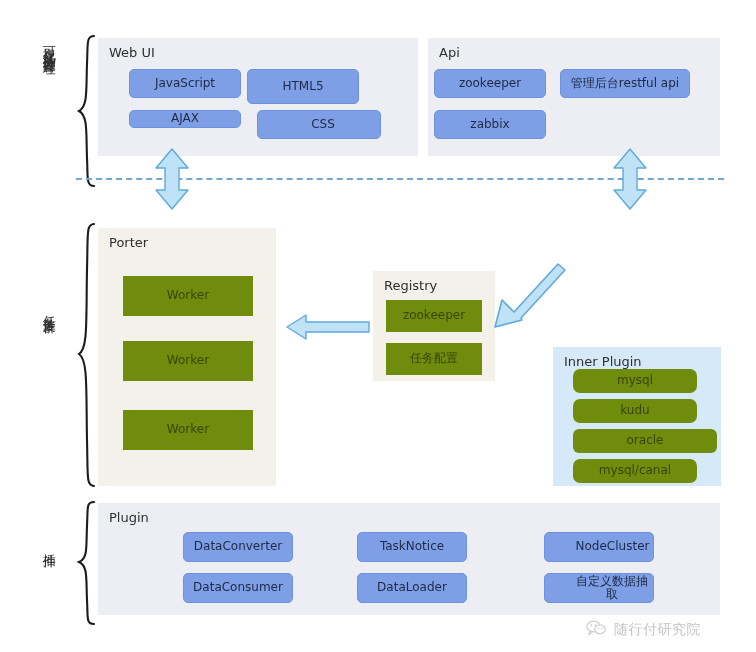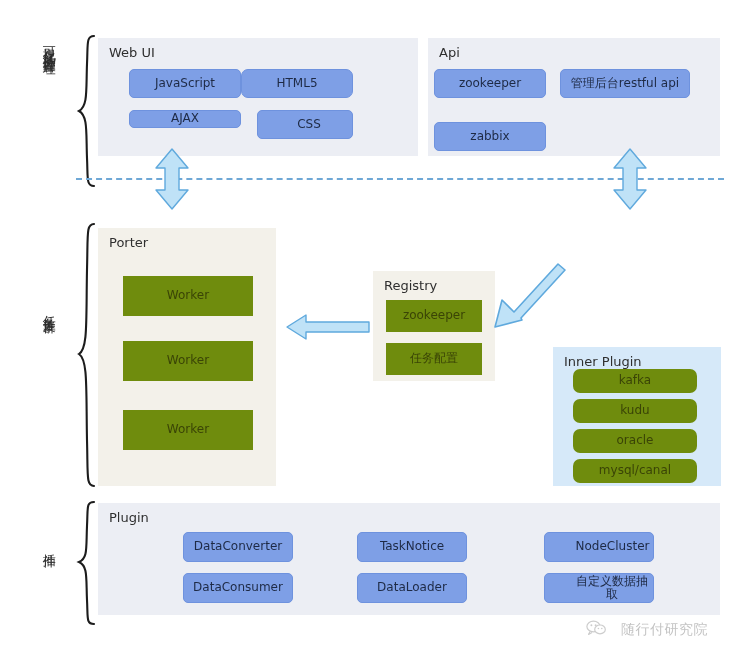--- a/index.html
+++ b/index.html
@@ -77,21 +77,21 @@
 
   
   .arrow { position: absolute; }
   .arrow svg { display: block; overflow: visible; }
 
   
   .watermark {
     position: absolute;
     display: flex;
     align-items: center;
-    gap: 15px;
+    gap: 8px;
     color: #b9b9b9;
     font-size: 14px;
     font-family: "DejaVu Sans", sans-serif;
     opacity: 0.85;
   }
   .watermark .wm-text { letter-spacing: 0.5px; }
 </style>
 </head>
 <body>
 
@@ -114,30 +114,30 @@
   <div class="bracket-label" style="left:42px; top:543px; height:44px;">插件</div>
   <div class="brace" style="left:76px; top:500px;">
     <svg width="22" height="128" viewBox="0 0 22 128">
       <path d="M18 2 C10 2 12 8 11 26 C10 48 12 58 3 62 C12 66 10 78 11 100 C12 118 10 124 18 124" fill="none" stroke="#1c1c1c" stroke-width="2.1" stroke-linecap="round"></path>
     </svg>
   </div>
 
   <div class="panel" style="left:98px; top:38px; width:320px; height:118px;">
     <div class="panel-title">Web UI</div>
     <div class="chip blue" style="left:31px; top:31px; width:112px; height:29px;">JavaScript</div>
-    <div class="chip blue" style="left:143px; top:31px; width:112px; height:29px;border-radius:7px;">HTML5</div>
+    <div class="chip blue" style="left:149px; top:31px; width:112px; height:35px;">HTML5</div>
     <div class="chip blue" style="left:31px; top:72px; width:112px; height:18px;">AJAX</div>
-    <div class="chip blue" style="left:159px; top:72px; width:96px; height:29px;padding-left:8px;">CSS</div>
+    <div class="chip blue" style="left:159px; top:72px; width:124px; height:29px;padding-left:8px;">CSS</div>
   </div>
 
   <div class="panel" style="left:428px; top:38px; width:292px; height:118px;">
     <div class="panel-title">Api</div>
     <div class="chip blue" style="left:6px; top:31px; width:112px; height:29px;">zookeeper</div>
     <div class="chip blue" style="left:132px; top:31px; width:130px; height:29px;">管理后台restful api</div>
-    <div class="chip blue" style="left:6px; top:72px; width:112px; height:29px;margin-top:12px;">zabbix</div>
+    <div class="chip blue" style="left:6px; top:72px; width:112px; height:29px;">zabbix</div>
   </div>
 
   <div class="divider" style="left:76px; top:178px; width:648px;"></div>
 
   <div class="arrow" style="left:154px; top:148px;">
     <svg width="36" height="62" viewBox="0 0 36 62">
       <path d="M18 1 L34 20 L25 20 L25 42 L34 42 L18 61 L2 42 L11 42 L11 20 L2 20 Z" fill="#BFE2F7" stroke="#5FA9DD" stroke-width="1.4" stroke-linejoin="round"></path>
     </svg>
   </div>
   <div class="arrow" style="left:612px; top:148px;">
@@ -167,23 +167,23 @@
 
 
   <div class="arrow" style="left:492px; top:246px;">
     <svg width="76" height="84" viewBox="0 0 76 84">
       <path d="M3 81 L10 54 L22 66 L66 18 L73 24 L29 72 L30 74 Z" fill="#BFE2F7" stroke="#5FA9DD" stroke-width="1.6" stroke-linejoin="round"></path>
     </svg>
   </div>
 
   <div class="panel lightblue" style="left:553px; top:347px; width:168px; height:139px;">
     <div class="panel-title">Inner Plugin</div>
-    <div class="chip green round" style="left:20px; top:22px; width:124px; height:24px;">kafka</div>
+    <div class="chip green round" style="left:20px; top:22px; width:124px; height:24px;">mysql</div>
     <div class="chip green round" style="left:20px; top:52px; width:124px; height:24px;">kudu</div>
-    <div class="chip green round" style="left:20px; top:82px; width:124px; height:24px;">oracle</div>
+    <div class="chip green round" style="left:20px; top:82px; width:144px; height:24px;border-radius:6px;">oracle</div>
     <div class="chip green round" style="left:20px; top:112px; width:124px; height:24px;">mysql/canal</div>
   </div>
 
   <div class="panel" style="left:98px; top:503px; width:622px; height:112px;">
     <div class="panel-title">Plugin</div>
     <div class="chip blue" style="left:85px; top:29px; width:110px; height:30px;">DataConverter</div>
     <div class="chip blue" style="left:259px; top:29px; width:110px; height:30px;">TaskNotice</div>
     <div class="chip blue" style="left:446px; top:29px; width:110px; height:30px;padding-left:27px;">NodeCluster</div>
     <div class="chip blue" style="left:85px; top:70px; width:110px; height:30px;">DataConsumer</div>
     <div class="chip blue" style="left:259px; top:70px; width:110px; height:30px;">DataLoader</div>

